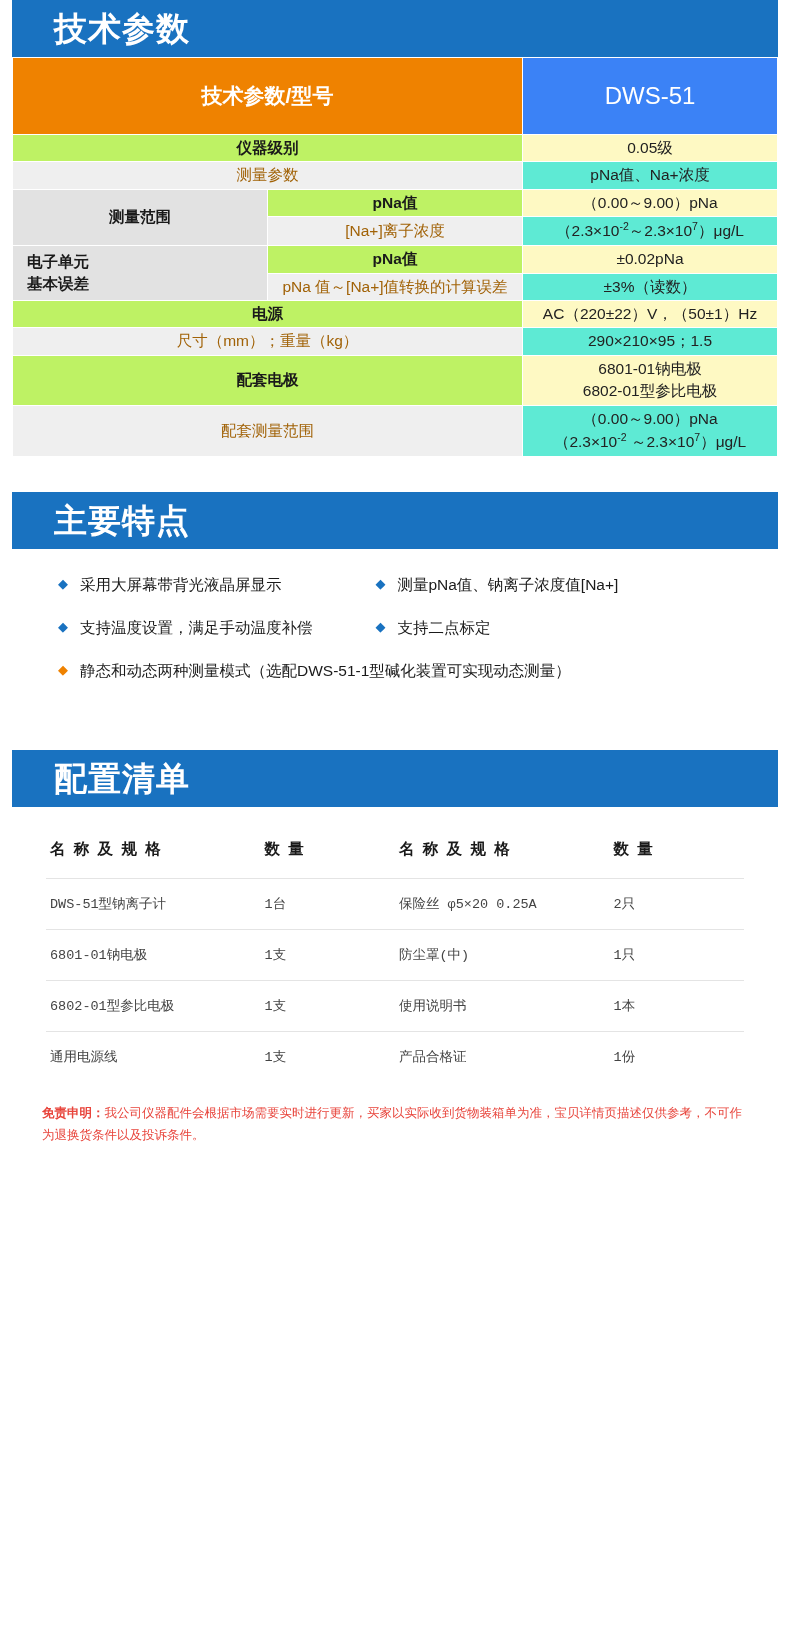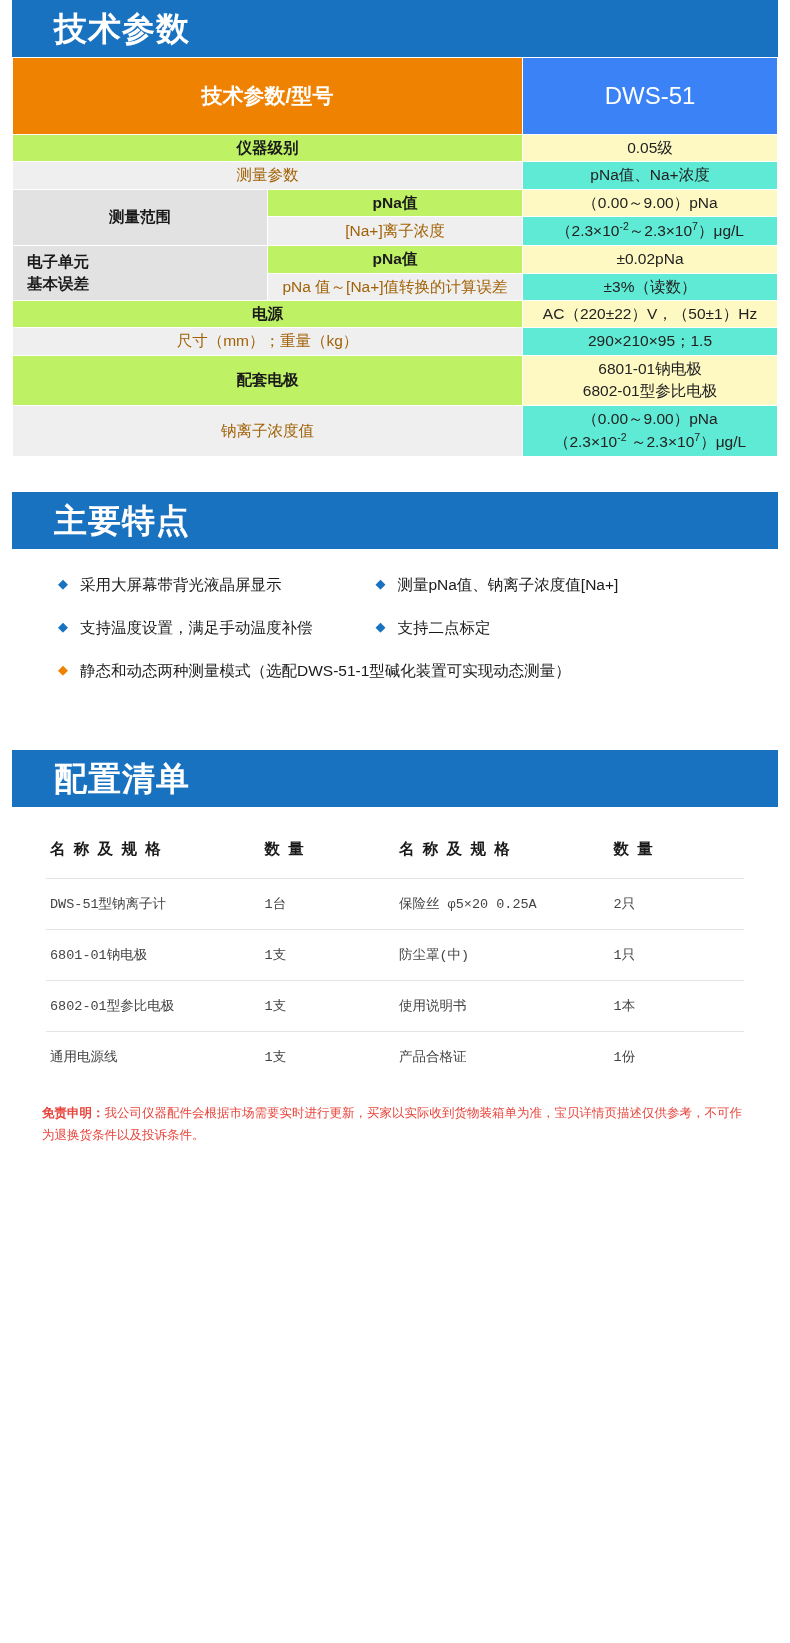--- a/index.html
+++ b/index.html
@@ -186,21 +186,21 @@
         <td class="val-alt">290×210×95；1.5</td>
       </tr>
 
       <tr>
         <td class="lab" colspan="2">配套电极</td>
         <td class="val" style="white-space:pre-line">6801-01钠电极
 6802-01型参比电极</td>
       </tr>
 
       <tr>
-        <td class="lab-alt" colspan="2">钠离子浓度值</td>
+        <td class="lab-alt" colspan="2">配套测量范围</td>
         <td class="val-alt">（0.00～9.00）pNa<br>（2.3×10<sup>-2</sup> ～2.3×10<sup>7</sup>）μg/L</td>
       </tr>
     </tbody>
       </table>
   </div>
 
   <div class="sec-wrap" style="margin-top:35px">
     <div class="section-bar">主要特点</div>
 
     <div class="features">

